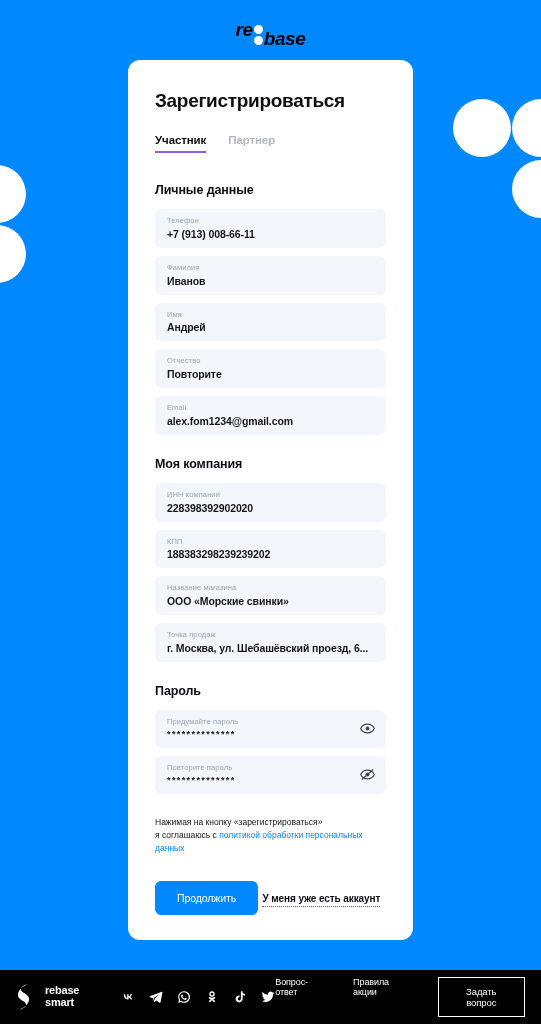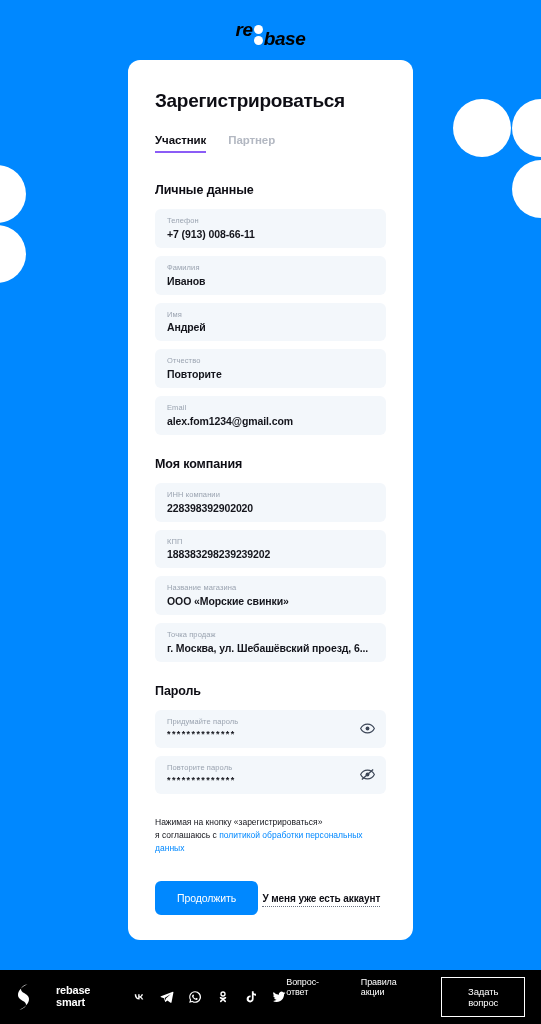--- a/index.html
+++ b/index.html
@@ -104,21 +104,21 @@
     border-bottom: 1px dotted #6b7280; display: inline-block;
     padding-bottom: 2px; cursor: pointer; letter-spacing: -0.1px;
   }
 
   
   .footer {
     position: absolute; left: 0; bottom: 0; width: 541px; height: 54px;
     background: #000000; display: flex; align-items: center;
     padding: 0 16px;
   }
-  .footer-logo { display: flex; align-items: center; gap: 25px; }
+  .footer-logo { display: flex; align-items: center; gap: 14px; }
   .smark { width: 15px; height: 26px; flex-shrink: 0; }
   .footer-logo-text {
     color: #fff; font-size: 11px; font-weight: 700; line-height: 1.08;
     letter-spacing: -0.2px;
   }
   .socials { display: flex; align-items: center; gap: 14px; margin-left: 42px; }
   .social { width: 14px; height: 14px; cursor: pointer; display: block; }
   .footer-right { margin-left: auto; display: flex; align-items: flex-start; gap: 28px; }
   .footer-link { color: #fff; font-size: 9px; cursor: pointer; letter-spacing: -0.1px; }
   .btn-outline {

